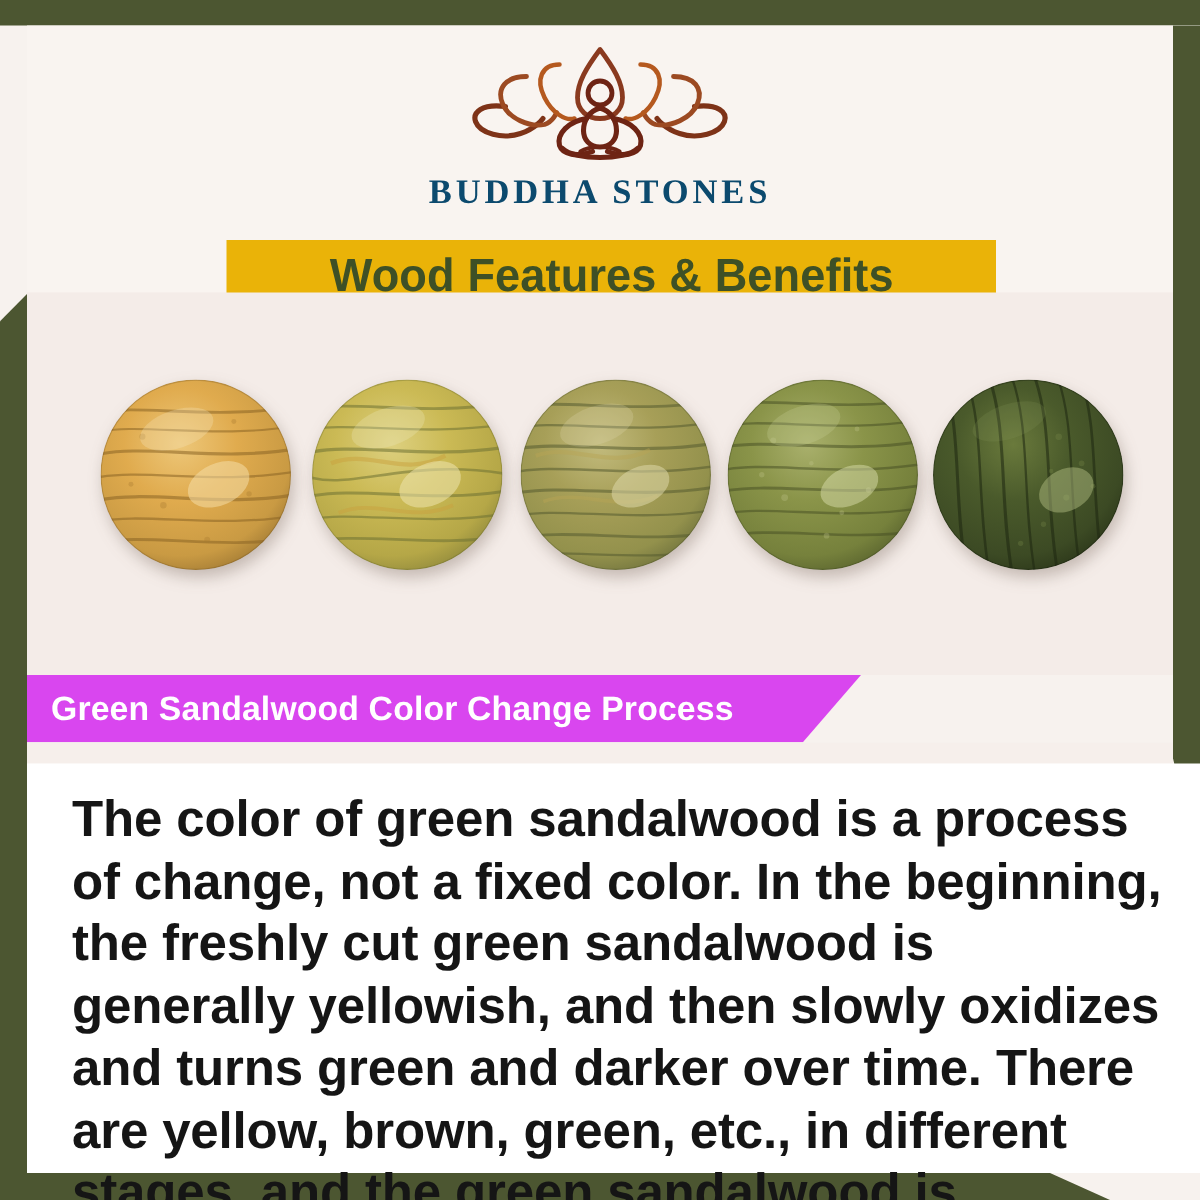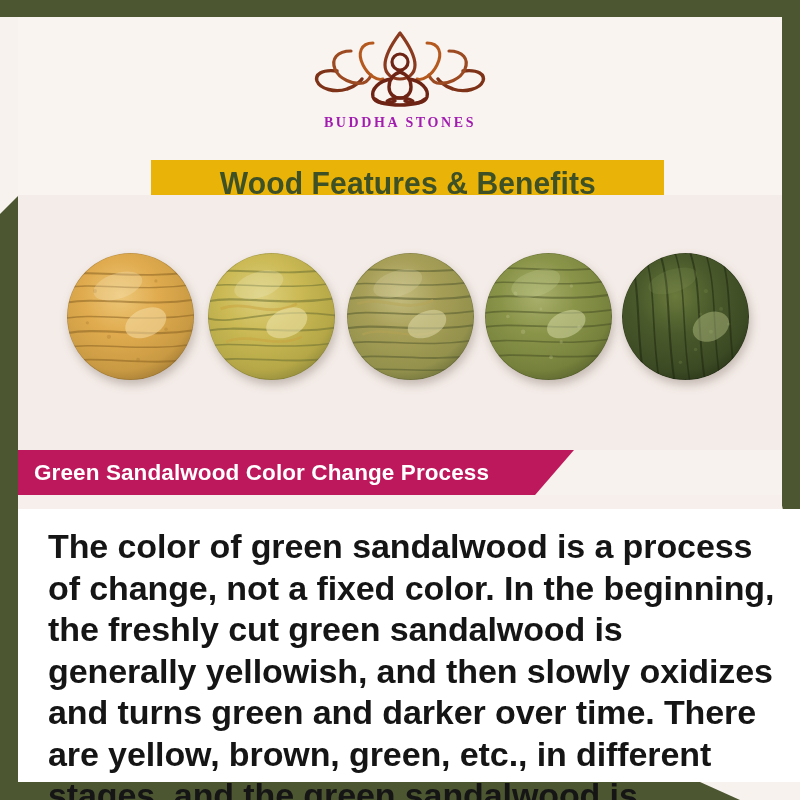--- a/index.html
+++ b/index.html
@@ -50,23 +50,23 @@
   }
 
   .logo-wrap {
     position:absolute; left:0; top:10px; width:764px;
     display:flex; flex-direction:column; align-items:center;
   }
   .logo-mark { width:186px; height:84px; display:block; }
   .brand-name {
     margin-top:4px;
     font-family:"Liberation Serif", serif;
-    font-size:14px; font-weight:700;
+    font-size:23px; font-weight:700;
     letter-spacing:2.6px;
-    color:#a21caf;
+    color:#0c4a6e;
     white-space:nowrap;
   }
 
   
   .title-band {
     position:absolute; left:133px; top:143px;
     width:513px; height:48px;
     background:#eab308;
     display:flex; align-items:center; justify-content:center;
   }
@@ -100,21 +100,21 @@
   .bead-b3 { left:329px; }
   .bead-b4 { left:467px; }
   .bead-b5 { left:604px; }
 
   .bead svg { display:block; width:127px; height:127px; }
 
   
   .banner {
     position:absolute; left:18px; top:450px;
     width:556px; height:45px;
-    background:#be185d;
+    background:#d946ef;
     clip-path: polygon(0 0, 100% 0, 93% 100%, 0 100%);
     display:flex; align-items:center;
   }
   .banner-text {
     margin-left:16px;
     font-family:"Liberation Sans Narrow","Liberation Sans", sans-serif;
     font-size:22.5px; font-weight:700;
     color:#ffffff;
     white-space:nowrap;
     letter-spacing:.1px;

